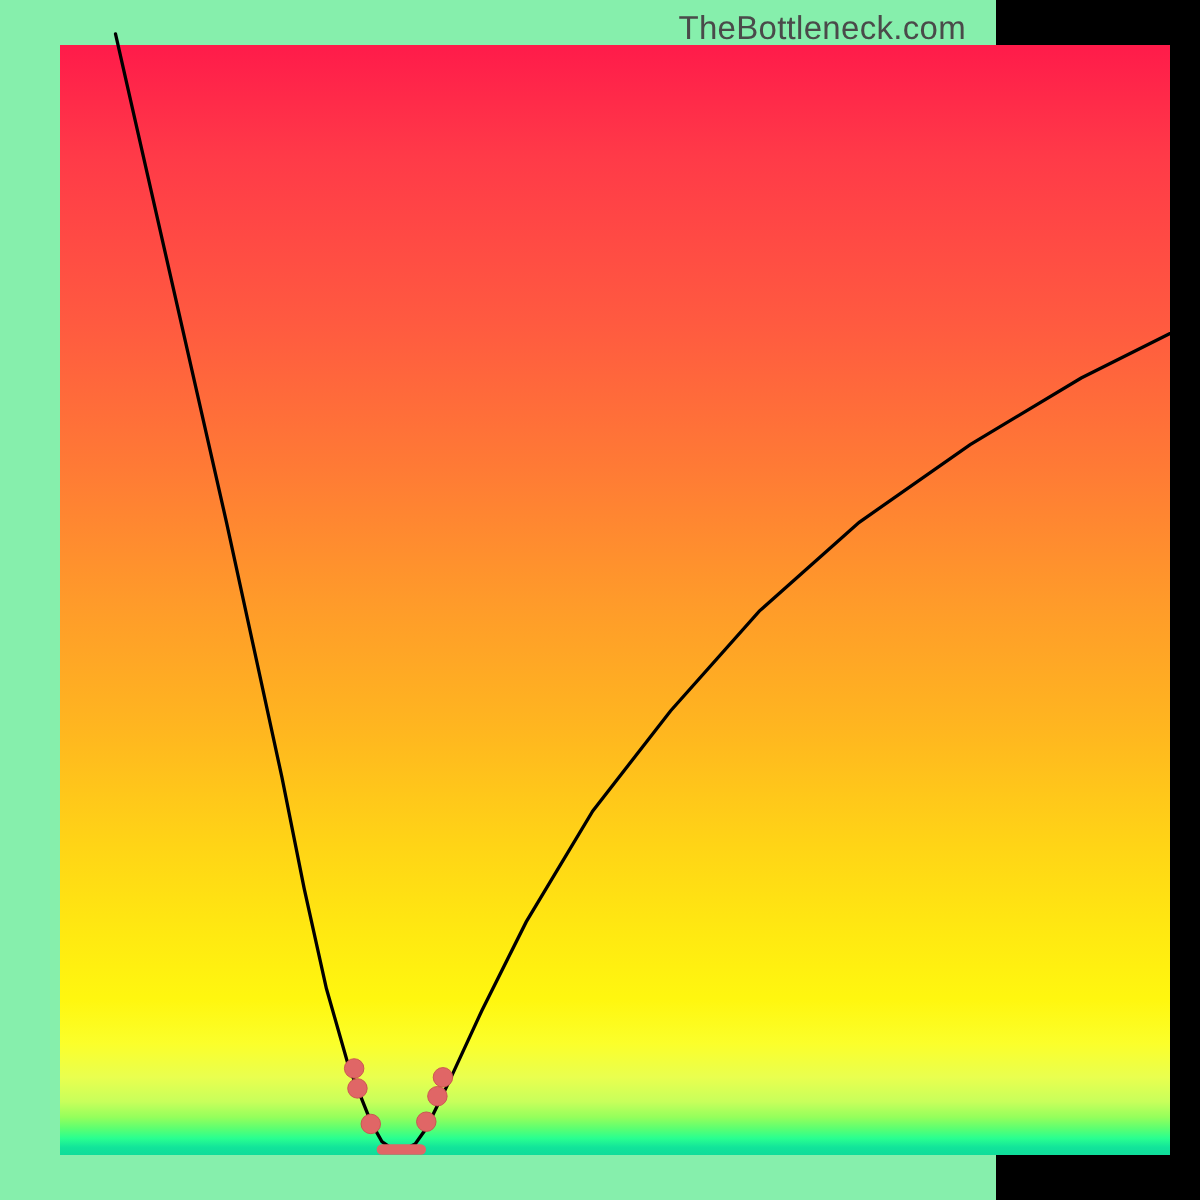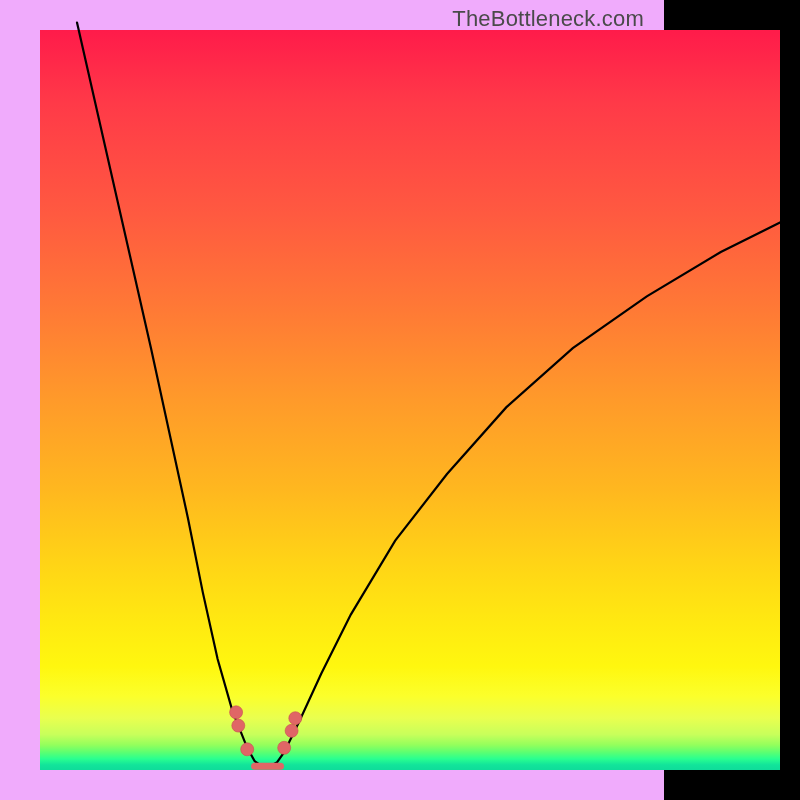--- a/index.html
+++ b/index.html
@@ -10,21 +10,21 @@
     background: #000;
     overflow: hidden;
     font-family: Arial, Helvetica, sans-serif;
   }
   .frame {
     position: absolute;
     left: 0;
     top: 0;
     width: 664px;
     height: 800px;
-    background: #f0abfc;
+    background: #86efac;
     text-align: center;
   }
   .plot-area {
     position: absolute;
     left: 40px;
     top: 30px;
     width: 740px;
     height: 740px;
     background: #ff0040; 
   }

